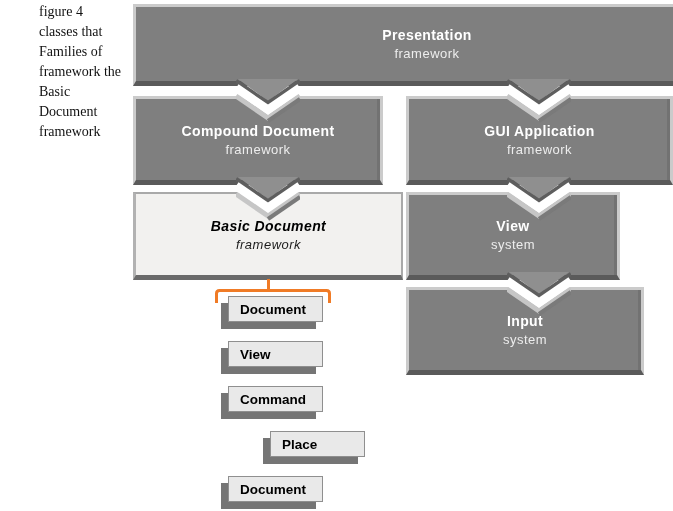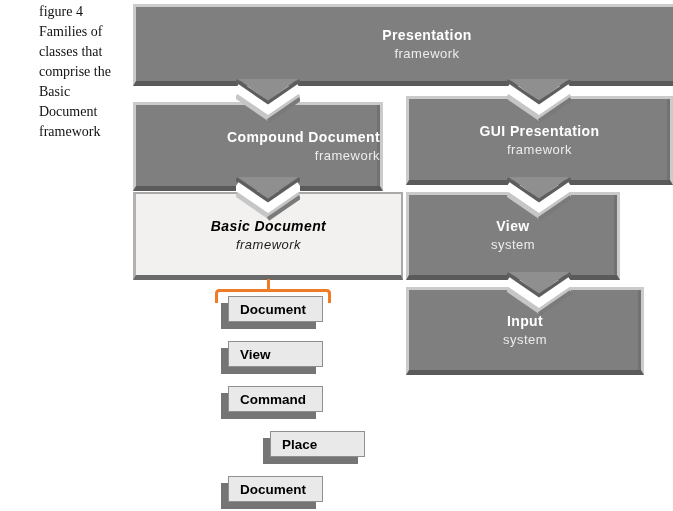--- a/index.html
+++ b/index.html
@@ -34,21 +34,21 @@
     background:var(--basic-fill);
     border:2px solid #a9a9a9;
     border-left:3px solid #b2b2b2;
     border-bottom:5px solid #6a6a6a;
     box-shadow:none;
   }
   .lbox .t1 { color:#000000; }
   .lbox .t2 { color:#1c1c1c; }
 
   .presentation { left:133px; top:4px;   width:588px; height:82px; }
-  .compound     { left:133px; top:102px;  width:250px; height:89px;align-items:flex-end; }
+  .compound     { left:133px; top:96px;  width:250px; height:89px; }
   .gui          { left:406px; top:96px;  width:267px; height:89px; }
   .basic        { left:133px; top:192px; width:270px; height:88px;font-style:italic; }
   .view         { left:406px; top:192px; width:214px; height:88px; }
   .input        { left:406px; top:287px; width:238px; height:88px; }
 
   
   .chev { position:absolute; width:64px; height:44px; z-index:2; }
   .chev-c1 { left:236px; top:79px; }
   .chev-c2 { left:236px; top:177px; }
   .chev-r1 { left:507px; top:79px; }
@@ -68,40 +68,40 @@
     font-weight:bold; font-size:13.5px; color:#000000; z-index:1;
   }
 </style>
 </head>
 <body>
 
 <div class="canvas" style="--box-fill: #7f7f7f; --bevel-light: #cbcbcb; --bevel-dark: #5a5a5a; --basic-fill: #f2f1ef; --class-fill: #e9e9e9; --class-shadow: #757575; --orange: #f07b26; --text-white: #ffffff;">
 
   <div class="caption" id="caption">
       <span>figure 4</span>
+      <span>classes that</span>
       <span>Families of</span>
-      <span>classes that</span>
-      <span>comprise the</span>
+      <span>framework the</span>
       <span>Basic</span>
       <span>Document</span>
       <span>framework</span>
     </div>
 
   <div class="gbox presentation">
     <span class="t1">Presentation</span>
     <span class="t2">framework</span>
   </div>
 
   <div class="gbox compound">
     <span class="t1">Compound Document</span>
     <span class="t2">framework</span>
   </div>
 
   <div class="gbox gui">
-    <span class="t1">GUI Presentation</span>
+    <span class="t1">GUI Application</span>
     <span class="t2">framework</span>
   </div>
 
   <div class="gbox lbox basic">
     <span class="t1">Basic Document</span>
     <span class="t2">framework</span>
   </div>
 
   <div class="gbox view">
     <span class="t1">View</span>

